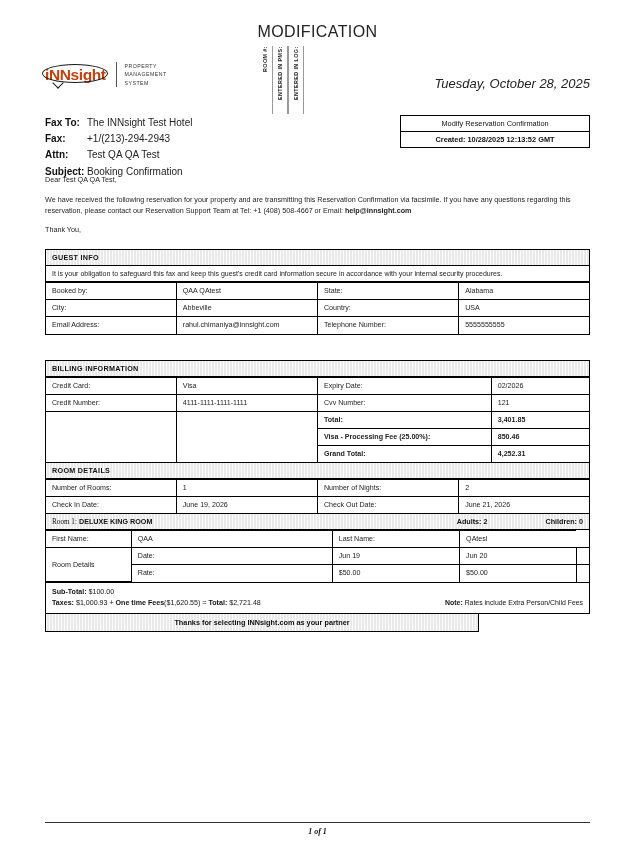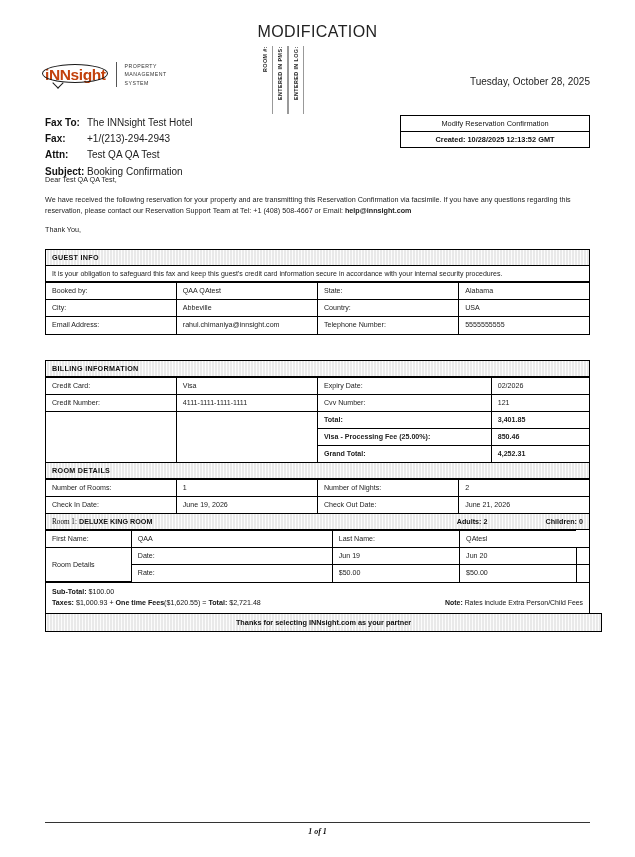--- a/index.html
+++ b/index.html
@@ -97,22 +97,23 @@
     border-left: 0.8px solid #999;
     height: 68px;
     text-align: right;
     white-space: nowrap;
   }
   .stamp:last-child { border-right: 0.8px solid #999; }
 
   .date-line {
     position: absolute;
     right: 45px; top: 76px;
-    font-size: 10px;
-    color: #222;
+    font-size: 13px;
+    color: #222;
+    font-style: italic;
   }
 
   
   .fax-block {
     position: absolute;
     left: 45px; top: 115px;
     font-size: 10px;
     line-height: 1.62;
   }
   .fax-row { display: flex; }
@@ -239,21 +240,21 @@
     padding: 4px 6px;
     border-top: 0.9px solid #000;
     line-height: 1.55;
   }
   .totals-left b { font-weight: bold; }
   .totals-note { font-size: 6.9px; align-self: flex-end; }
 
   .thanks-bar {
     position: absolute;
     left: 45px;
-    width: 557px;
+    width: 434px;
     border: 1.2px solid #000;
     background: #e9e9e9;
     text-align: center;
     font-size: 7.3px;
     font-weight: bold;
     padding: 4px;
     overflow: hidden;
   }
   .thanks-bar::after {
     content: "";

